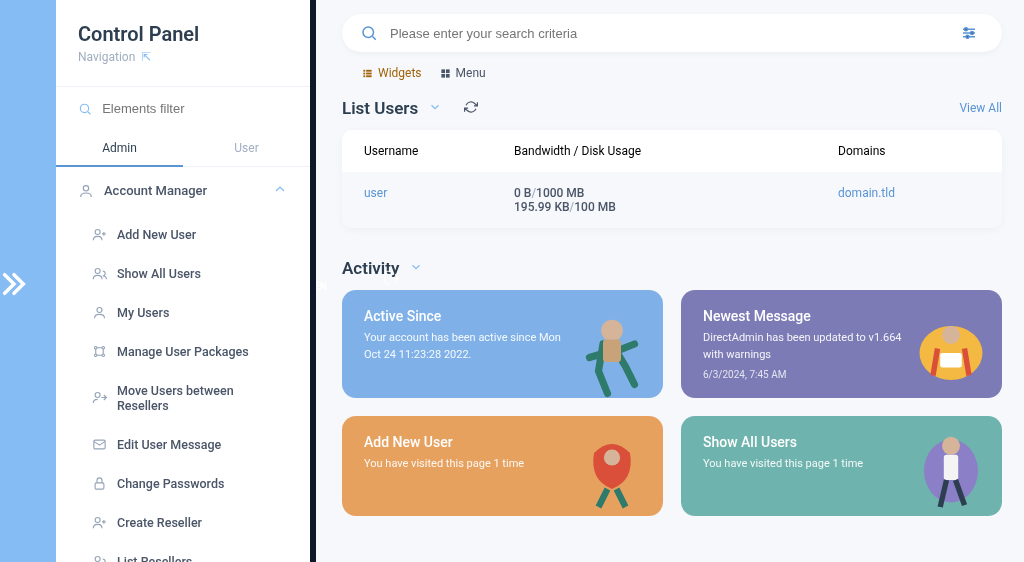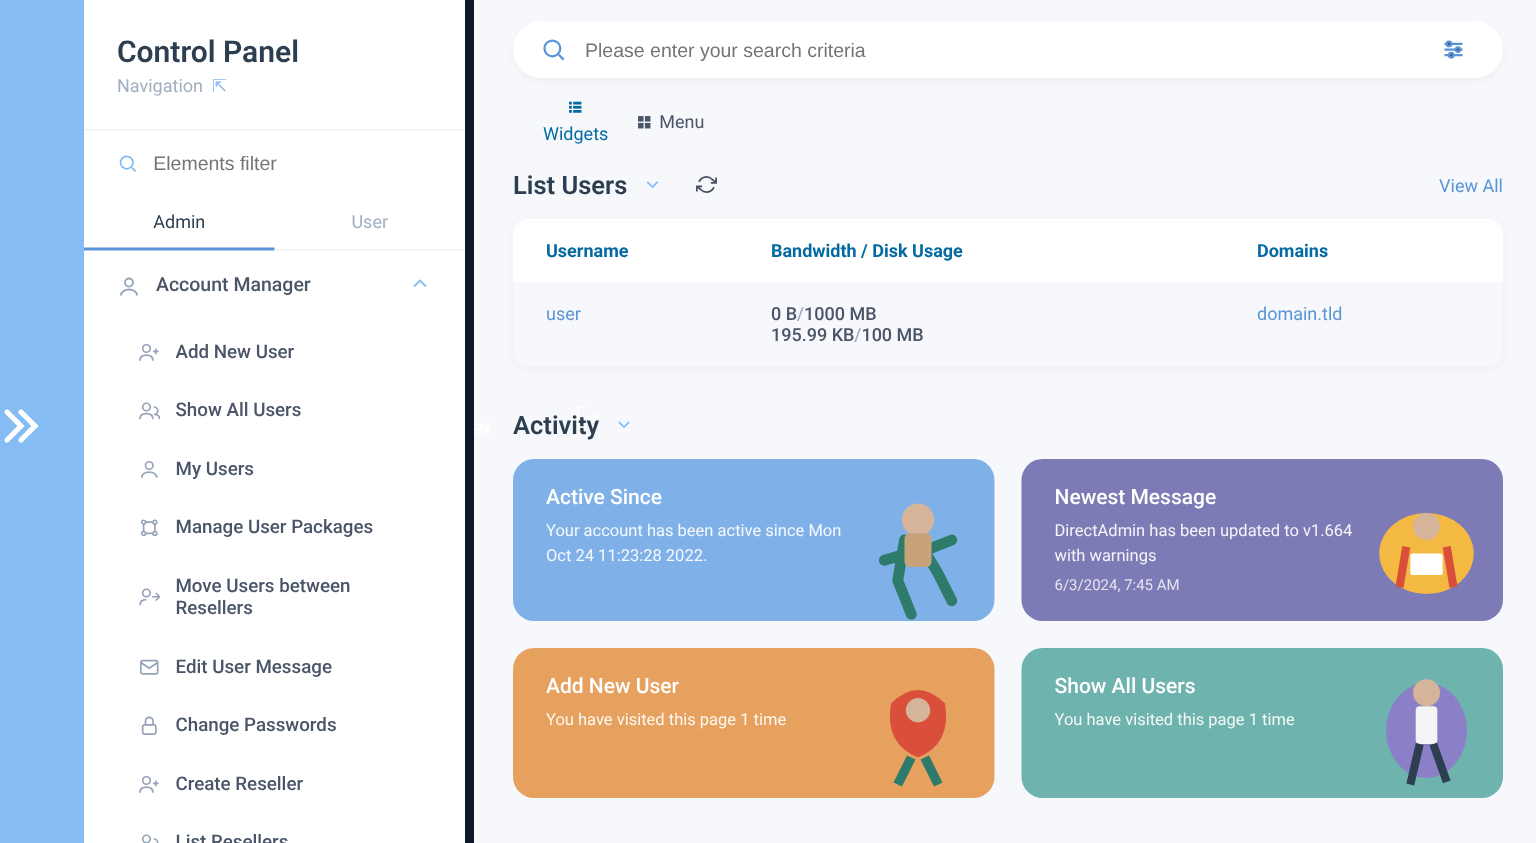--- a/index.html
+++ b/index.html
@@ -30,30 +30,30 @@
 .sb-item { padding: 12px 22px 12px 36px; display: flex; align-items: center; gap: 10px; cursor: pointer; font-size: 12.5px; color: #4a5568; font-weight: 500; }
 .sb-item svg { width: 15px; height: 15px; stroke: #94a3b8; fill: none; stroke-width: 1.8; }
 .main { flex: 1; padding: 14px 22px 0 26px; overflow-y: auto; }
 .search-row { display: flex; gap: 12px; align-items: center; }
 .searchbar { flex: 1; background: #fff; border-radius: 999px; padding: 10px 18px; display: flex; align-items: center; gap: 12px; box-shadow: 0 2px 6px rgba(0,0,0,0.04); }
 .searchbar svg { width: 18px; height: 18px; stroke: #5994d6; fill: none; stroke-width: 2; }
 .searchbar input { border: none; outline: none; flex: 1; font-size: 13px; color: #99a3b1; background: transparent; }
 .settings-btn { width: 18px; height: 18px; stroke: #4a5568; fill: none; stroke-width: 1.6; margin-right: 6px; }
 .subnav { display: flex; gap: 18px; align-items: center; margin: 14px 0 18px 20px; font-size: 12px; }
 .subnav-item { display: flex; align-items: center; gap: 5px; cursor: pointer; }
-.subnav-item.blue { color: #0369a1; flex-direction: column; }
+.subnav-item.blue { color: #a16207; }
 .subnav-item.dark { color: #4a5568; }
 .subnav-item svg { width: 11px; height: 11px; fill: currentColor; }
 .section-head { display: flex; align-items: center; gap: 10px; margin-bottom: 12px; }
 .section-title { font-size: 17px; font-weight: 600; color: #2c3e50; }
 .section-head svg { width: 14px; height: 14px; stroke: #85bcf4; fill: none; stroke-width: 2; }
 .section-head .refresh svg { stroke: #4a5568; }
 .view-all { margin-left: auto; font-size: 12px; color: #5994d6; cursor: pointer; }
 .table-card { background: #fff; border-radius: 10px; box-shadow: 0 2px 8px rgba(0,0,0,0.04); overflow: hidden; margin-bottom: 30px; }
-.table-head { display: flex; padding: 14px 22px; font-size: 12px; color: #0369a1; font-weight: 700; }
+.table-head { display: flex; padding: 14px 22px; font-size: 12px; color: #000000; font-weight: 400; }
 .col1 { width: 150px; }
 .col2 { width: 324px; }
 .col3 { flex: 1; }
 .table-row { display: flex; padding: 14px 22px; font-size: 12px; background: #f6f8fb; }
 .table-row .link { color: #5994d6; cursor: pointer; }
 .bw-line { color: #4a5568; display: flex; gap: 0; font-weight: 500; }
 .bw-line .slash { color: #a0aec0; }
 .cards-grid { display: grid; grid-template-columns: 1fr 1fr; gap: 18px; }
 .card { border-radius: 14px; padding: 18px 22px; color: #fff; position: relative; overflow: hidden; min-height: 100px; cursor: pointer; }
 .card-title { font-size: 14px; font-weight: 500; margin-bottom: 6px; }

